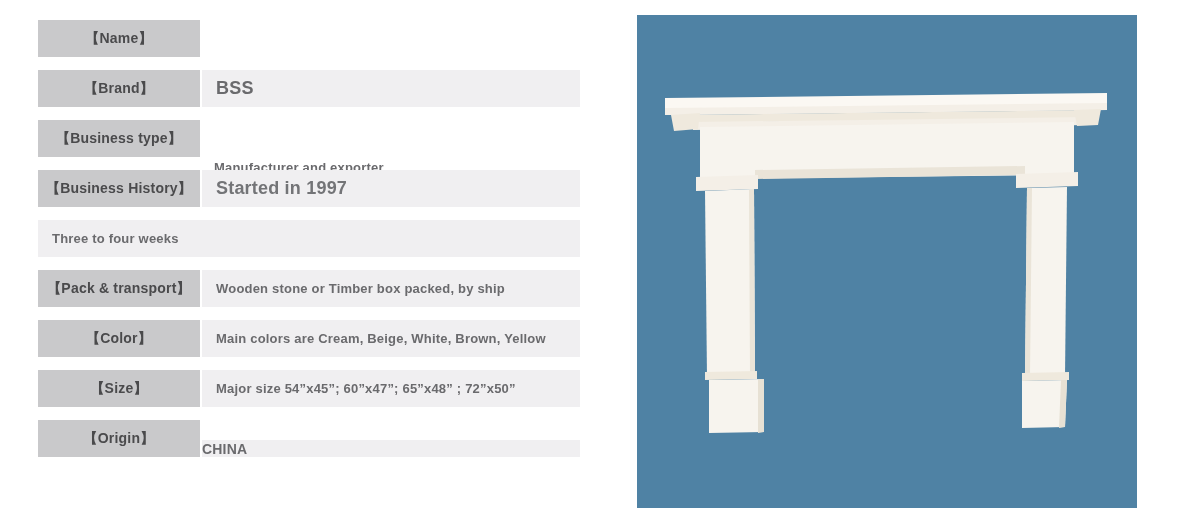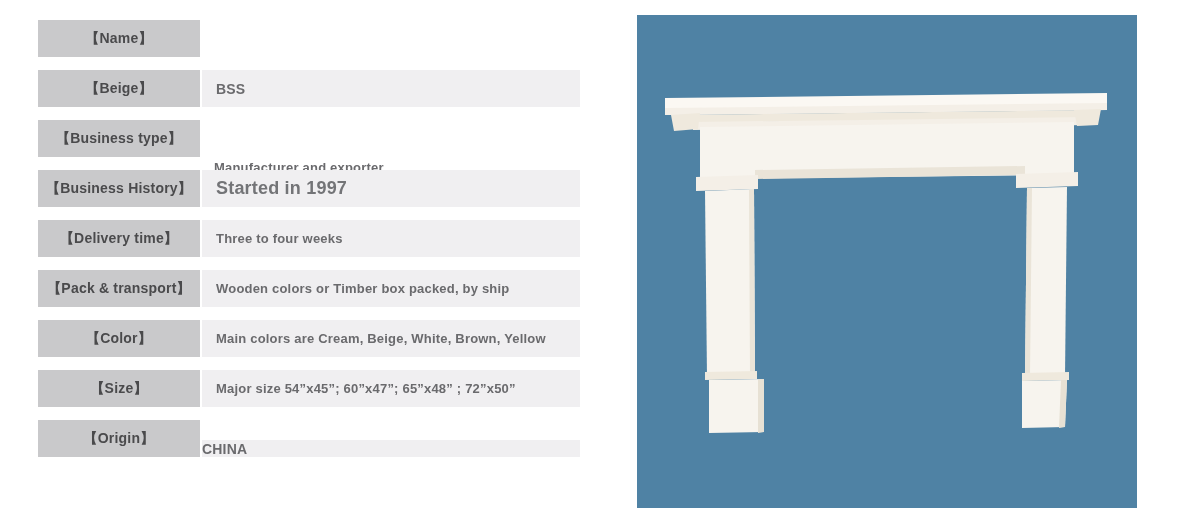--- a/index.html
+++ b/index.html
@@ -48,21 +48,21 @@
     background: var(--value-bg, #f0eff1);
     color: var(--value-text, #6a6a6d);
     font-size: 13px;
     display: flex;
     align-items: center;
     padding-left: 14px;
     padding-right: 6px;
     white-space: nowrap;
     letter-spacing: 0.2px;
   }
-  .spec-row:nth-child(2) .spec-value { font-size: 14px; }
+  .spec-row:nth-child(2) .spec-value { font-size: 18px; }
   .spec-row:nth-child(3) .spec-value { padding-left: 12px; margin-top: 47px; }
   .spec-row:nth-child(4) .spec-value { font-size: 18px; color: #737477; }
   .spec-row:nth-child(9) .spec-value { font-size: 14px; padding-left: 0; margin-top: 20px; }
   .spec-row:nth-child(10) .spec-value { font-size: 15px; padding-left: 24px; }
 
   
   .photo-panel {
     position: absolute;
     left: 637px;
     top: 15px;
@@ -80,42 +80,41 @@
 </head>
 <body>
 
 <div class="spec-table">
 
   <div class="spec-row">
     <div class="spec-label">【Name】</div>
   </div>
 
   <div class="spec-row">
-    <div class="spec-label">【Beige】</div>
+    <div class="spec-label">【Brand】</div>
     <div class="spec-value">BSS</div>
   </div>
 
   <div class="spec-row">
     <div class="spec-label">【Business type】</div>
     <div class="spec-value">Manufacturer and exporter</div>
   </div>
 
   <div class="spec-row">
     <div class="spec-label">【Business History】</div>
     <div class="spec-value">Started in 1997</div>
   </div>
 
   <div class="spec-row">
-    <div class="spec-label">【Delivery time】</div>
     <div class="spec-value">Three to four weeks</div>
   </div>
 
   <div class="spec-row">
     <div class="spec-label">【Pack &amp; transport】</div>
-    <div class="spec-value">Wooden colors or Timber box packed, by ship</div>
+    <div class="spec-value">Wooden stone or Timber box packed, by ship</div>
   </div>
 
 
   <div class="spec-row">
     <div class="spec-label">【Color】</div>
     <div class="spec-value">Main colors are Cream, Beige, White, Brown, Yellow</div>
   </div>
 
   <div class="spec-row">
     <div class="spec-label">【Size】</div>

